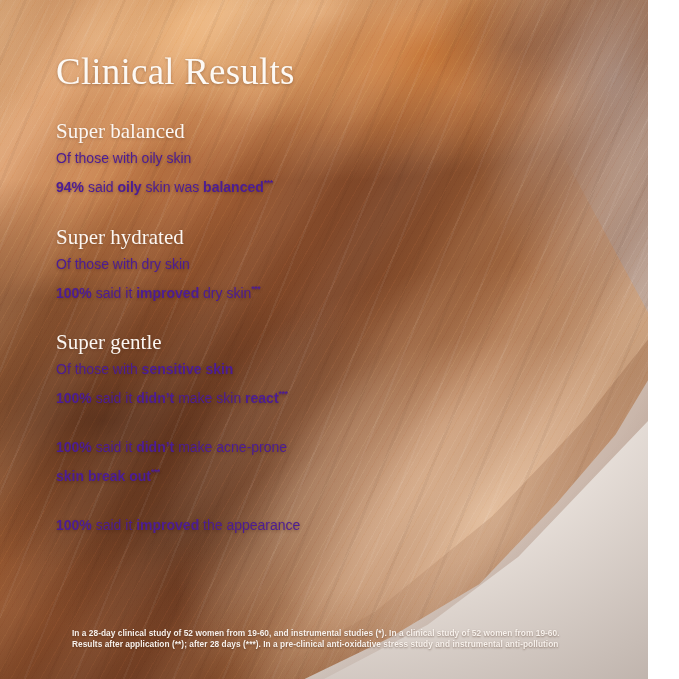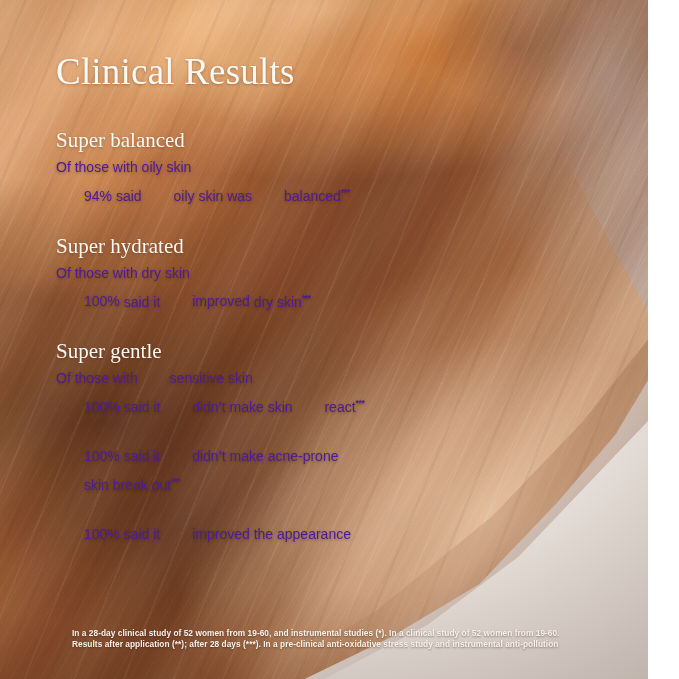--- a/index.html
+++ b/index.html
@@ -188,21 +188,21 @@
     font-weight: 400;
     color: #fdf9f4;
     letter-spacing: 0.2px;
     text-shadow: 0 1px 3px rgba(60,28,12,0.32);
     white-space: nowrap;
   }
 
   .blocks {
     position: absolute;
     left: 56px;
-    top: 127px;
+    top: 118px;
     width: 500px;
   }
 
   .block { margin-bottom: 24px; }
   .block:last-child { margin-bottom: 0; }
 
   .sub {
     font-family: "Liberation Serif", serif;
     font-size: 21px;
     line-height: 26px;
@@ -215,21 +215,21 @@
 
   .line {
     font-family: "Liberation Sans", sans-serif;
     font-size: 14px;
     line-height: 25px;
     font-weight: 400;
     color: #4c1d95;
     text-shadow: 0 1px 3px rgba(60,28,12,0.40);
     white-space: nowrap;
   }
-  .line b { font-weight: 400; margin-left: 28px; }
+  .line b { font-weight: 700; }
   .line sup {
     font-size: 0.62em;
     font-weight: 700;
     vertical-align: super;
     letter-spacing: -0.4px;
   }
 
   .footnote {
     position: absolute;
     left: 56px;

